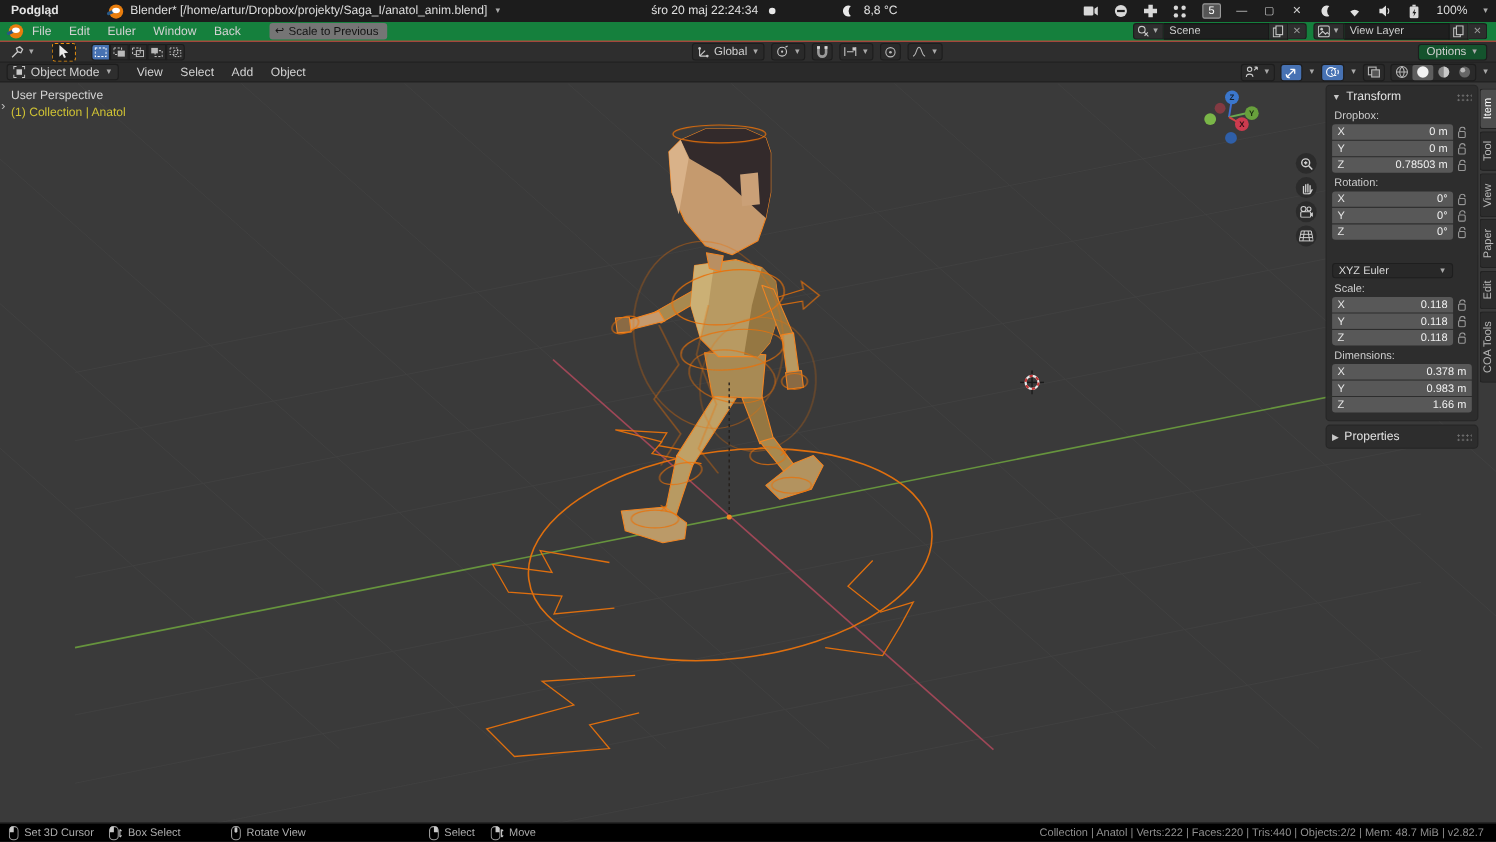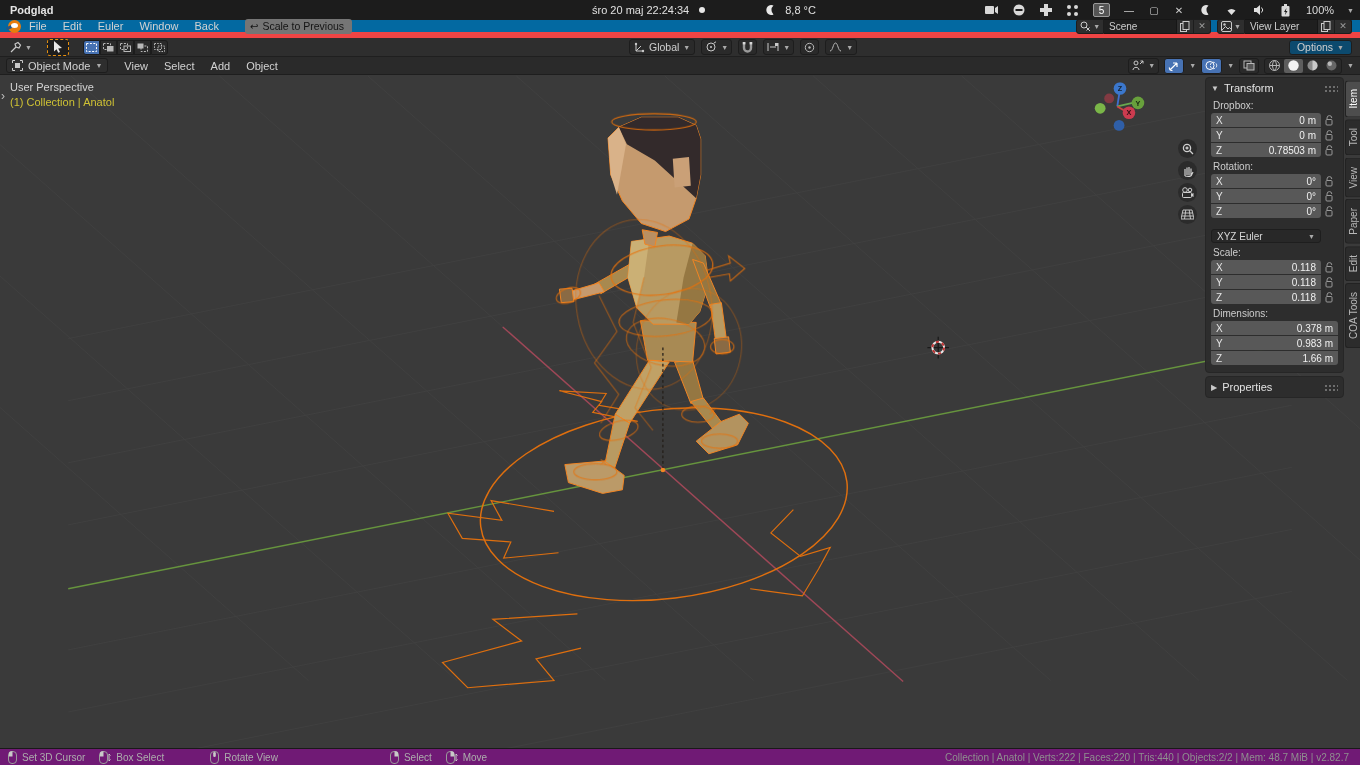--- a/index.html
+++ b/index.html
@@ -18,30 +18,30 @@
     font-size:10px; display:flex; align-items:center; justify-content:center; color:#fff; }
   .winctl { font-size:10px; color:#cdcdcd; width:12px; text-align:center; }
   .blender-logo { width:13px; height:13px; border-radius:50%; background:#e87d0d; position:relative; }
   .blender-logo::after { content:""; position:absolute; left:3px; top:3px; width:7px; height:5px;
     border-radius:50%; background:#fff; }
   .blender-logo::before { content:""; position:absolute; left:-2px; top:6px; width:7px; height:3px;
     background:#265787; transform:rotate(-25deg); border-radius:2px; }
   .dd-arrow { font-size:7px; color:#aaa; }
 
   
-  #topbar { position:absolute; left:0; top:20px; width:1360px; height:18px; background:#0369a1;
-    border-bottom:6px solid #ef4444; display:flex; align-items:center; font-size:11px; color:#d2d2d2; }
+  #topbar { position:absolute; left:0; top:20px; width:1360px; height:18px; background:#15803d;
+    border-bottom:1px solid #ef4444; display:flex; align-items:center; font-size:11px; color:#d2d2d2; }
   .menu-item { padding:0 8px; height:18px; display:flex; align-items:center; cursor:default; }
   #back-btn { margin-left:18px; height:15px; background:#757575; color:#141414; border-radius:3px;
     display:flex; align-items:center; gap:4px; padding:0 8px 0 5px; font-size:10.5px; }
   #topbar-right { position:absolute; right:8px; display:flex; align-items:center; gap:6px; }
   .id-block { display:flex; align-items:center; height:15px; }
   .id-icon-btn { background:#2e2e2e; border:1px solid #1d1d1d; border-radius:3px 0 0 3px; height:15px;
     display:flex; align-items:center; padding:0 3px; gap:2px; }
-  .id-field { background:#1f1f1f; border:1px solid #161616; border-left:none; height:15px; width:73px;
+  .id-field { background:#1f1f1f; border:1px solid #161616; border-left:none; height:15px; width:96px;
     color:#cfcfcf; font-size:10px; display:flex; align-items:center; padding:0 5px; }
   .id-mini { background:#2e2e2e; border:1px solid #1d1d1d; border-left:none; height:15px; width:17px;
     display:flex; align-items:center; justify-content:center; }
   .id-x { border-radius:0 3px 3px 0; color:#9a9a9a; font-size:9px; }
 
   
   #tool-row { position:absolute; left:0; top:38px; width:1360px; height:19px; background:#2e2e2e;
     border-bottom:1px solid #1f1f1f; display:flex; align-items:center; font-size:10.5px; color:#cfcfcf; }
   #tool-type-btn { margin-left:6px; display:flex; align-items:center; gap:3px; padding:1px 3px; }
   #active-tool-btn { margin-left:12px; width:22px; height:17px; background:#1e1e1e;
@@ -51,21 +51,21 @@
     align-items:center; justify-content:center; }
   .selmode:first-child { border-radius:3px 0 0 3px; }
   .selmode:last-child { border-radius:0 3px 3px 0; }
   .selmode.active { background:#4772b3; }
   #tool-center { position:absolute; left:585px; display:flex; align-items:center; gap:6px;padding-left:44px; }
   .pill { background:#2a2a2a; border:1px solid #1d1d1d; border-radius:3px; height:16px;
     display:flex; align-items:center; padding:0 4px; gap:4px; }
   .pill.icon-only { padding:0 3px; }
   .pill.active { background:#4772b3; }
   #options-btn { position:absolute; right:8px; display:flex; align-items:center; gap:4px;
-    background:#0c4a6e; border:1px solid #1d1d1d; border-radius:3px; height:15px; padding:0 7px; }
+    background:#14532d; border:1px solid #1d1d1d; border-radius:3px; height:15px; padding:0 7px; }
 
   
   #vp-header { position:absolute; left:0; top:57px; width:1360px; height:18px; background:#2a2a2a;
     border-bottom:1px solid #1e1e1e; display:flex; align-items:center; font-size:11px; color:#d2d2d2; }
   #mode-dd { margin-left:6px; display:flex; align-items:center; gap:5px; background:#2e2e2e;
     border:1px solid #1d1d1d; border-radius:3px; height:15px; padding:0 5px;text-align:center; }
   #vp-menus { display:flex; margin-left:8px; }
   #vp-right { position:absolute; right:6px; display:flex; align-items:center; gap:5px; }
   .shade-group { display:flex; background:#2a2a2a; border:1px solid #1d1d1d; border-radius:3px; height:16px; }
   .shade-btn { width:19px; display:flex; align-items:center; justify-content:center; }
@@ -94,41 +94,46 @@
   .frow { display:flex; align-items:center; margin-bottom:1px; }
   .fbox { flex:1; height:14px; background:#585858; border-radius:2px; display:flex; align-items:center;
     padding:0 5px; font-size:10px; color:#f0f0f0; }
   .fbox .ax { color:#e6e6e6; width:12px; }
   .fbox .val { margin-left:auto; }
   .fbox.first { border-radius:3px 3px 0 0; }
   .fbox.mid { border-radius:0; }
   .fbox.last { border-radius:0 0 3px 3px; }
   .lockcol { width:17px; display:flex; justify-content:center; }
   .dropdown-box { height:14px; background:#282828; border:1px solid #1e1e1e; border-radius:3px;
-    display:flex; align-items:center; padding:0 5px; font-size:10px; color:#d8d8d8; margin-top:8px; }
+    display:flex; align-items:center; padding:0 5px; font-size:10px; color:#d8d8d8; margin-top:18px; }
   .dropdown-box .dd-arrow { margin-left:auto; }
 
   
   #side-tabs { position:absolute; left:1345px; top:5px; width:15px; }
   .side-tab { writing-mode:vertical-rl; transform:rotate(180deg); background:#2c2c2c; color:#b9b9b9;
     font-size:10px; padding:8px 1px; border-radius:0 3px 3px 0; margin-bottom:2px; border:1px solid #222;
     border-left:none; display:flex; align-items:center; justify-content:center; width:15px; }
   .side-tab.active { background:#4d4d4d; color:#ffffff; }
 
   
-  #status-bar { position:absolute; left:0; top:748px; width:1360px; height:17px; background:#701a75;
+  #status-bar { position:absolute; left:0; top:748px; width:1360px; height:17px; background:#000000;
     border-top:1px solid #191919; display:flex; align-items:center; font-size:10px; color:#adadad; }
   .hint { display:flex; align-items:center; gap:5px; }
   #status-stats { position:absolute; right:11px; color:#8f8f8f; }
 </style>
 </head>
 <body>
 
 <div id="os-bar">
   <span id="os-app-name">Podgląd</span>
+  <span id="os-title-wrap">
+    <span class="blender-logo"></span>
+    <span>Blender* [/home/artur/Dropbox/projekty/Saga_I/anatol_anim.blend]</span>
+    <span class="dd-arrow">▼</span>
+  </span>
   <span id="os-clock-wrap">
     <span>śro 20 maj 22:24:34</span>
     <svg width="8" height="8">
         <circle cx="4" cy="4" r="3" fill="#e8e8e8"></circle>
       </svg>
     <span style="width:40px"></span>
     <svg width="12" height="12" viewBox="0 0 12 12">
       <path d="M9.5 1.5 A5 5 0 1 0 9.5 10.5 A6 6 0 0 1 9.5 1.5 Z" fill="#e8e8e8"></path>
       </svg>
     <span>8,8 °C</span>

